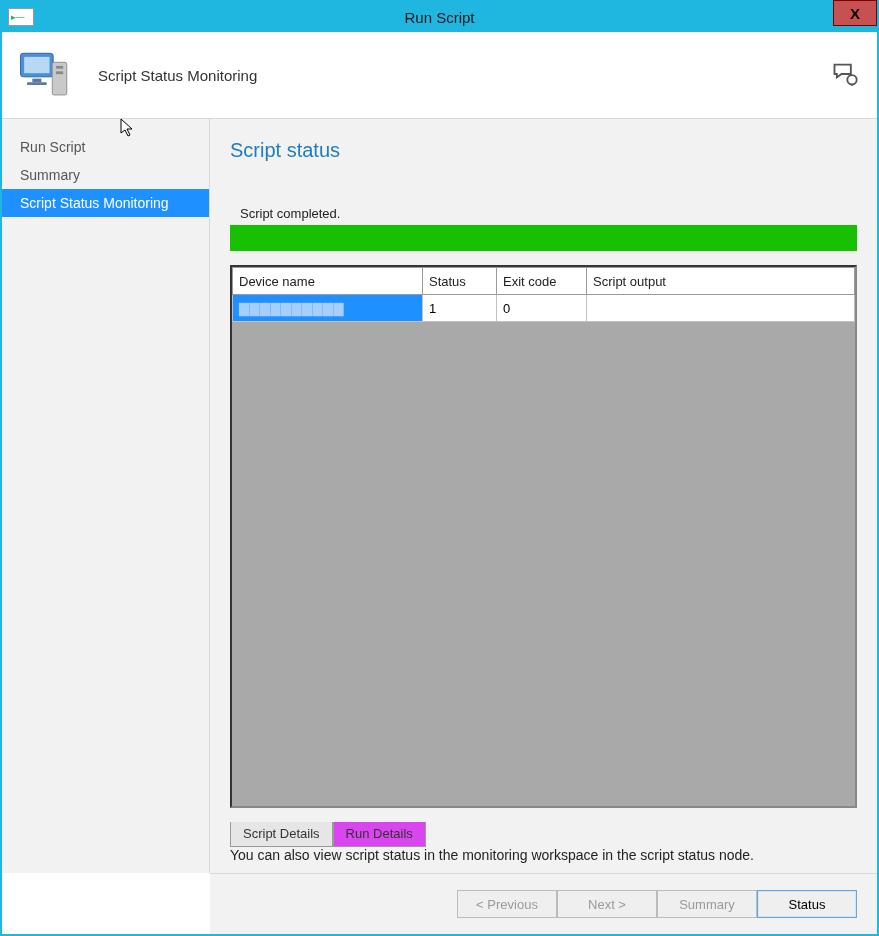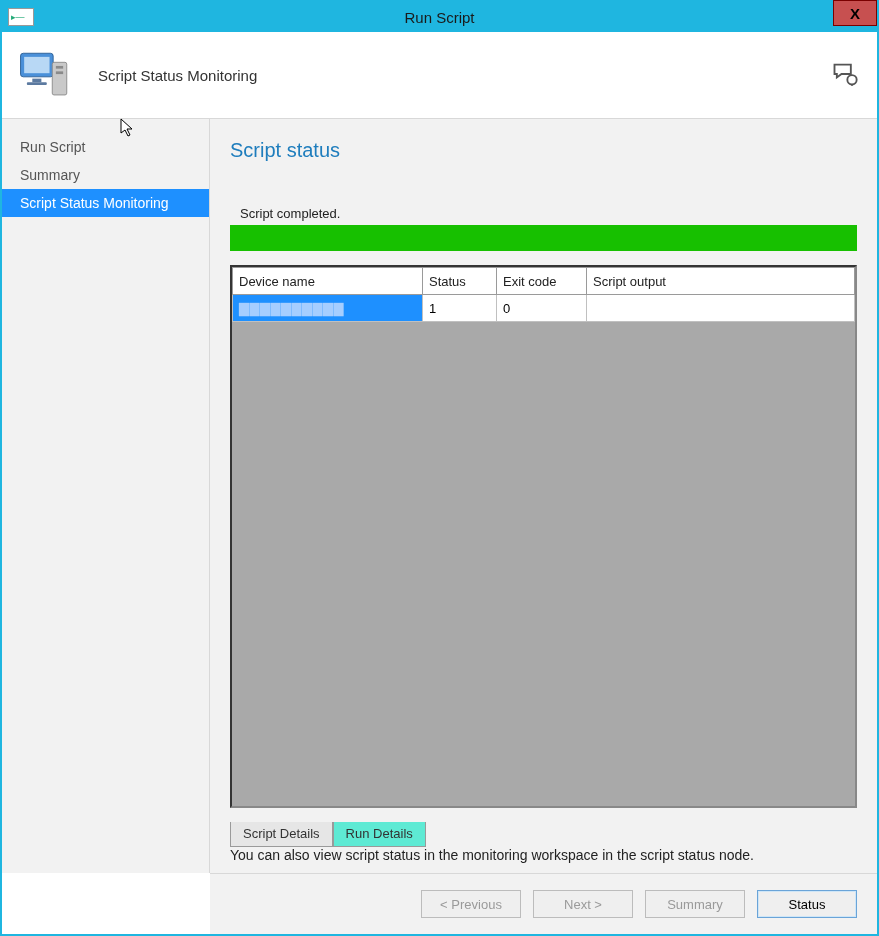--- a/index.html
+++ b/index.html
@@ -205,36 +205,35 @@
   .bottom-tabs .tab {
     border: 1px solid #9a9a9a;
     border-top: none;
     padding: 4px 12px 5px 12px;
     font-size: 13px;
     background: #e6e6e6;
     color: #333;
     cursor: pointer;
   }
   .bottom-tabs .tab.active {
-    background: #5eead4;
+    background: #d946ef;
   }
   .hint-text {
     font-size: 14px;
     color: #222;
   }
   
   .footer {
     height: 60px;
     background: #f2f2f2;
     border-top: 1px solid #d8d8d8;
     display: flex;
     justify-content: flex-end;
     align-items: center;
     padding-right: 20px;
-    gap: 12px;
     margin-left: 208px;
   }
   .footer button {
     width: 100px;
     height: 28px;
     background: #efefef;
     border: 1px solid #bcbcbc;
     font-family: inherit;
     font-size: 13px;
     cursor: pointer;

